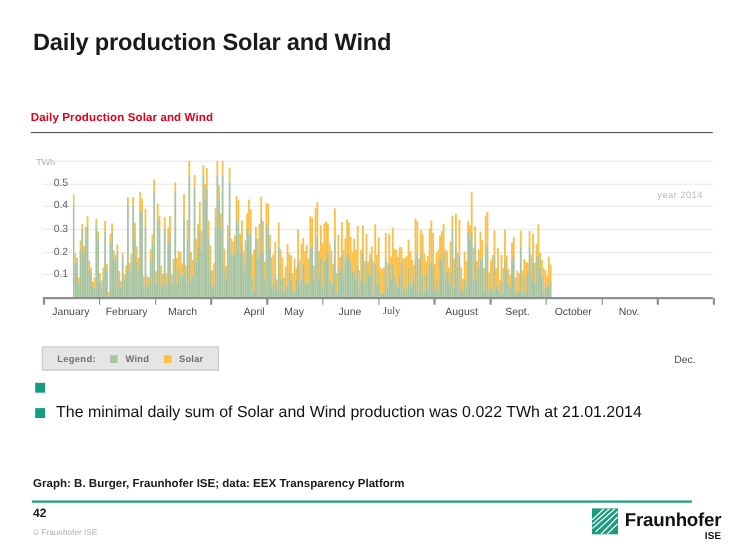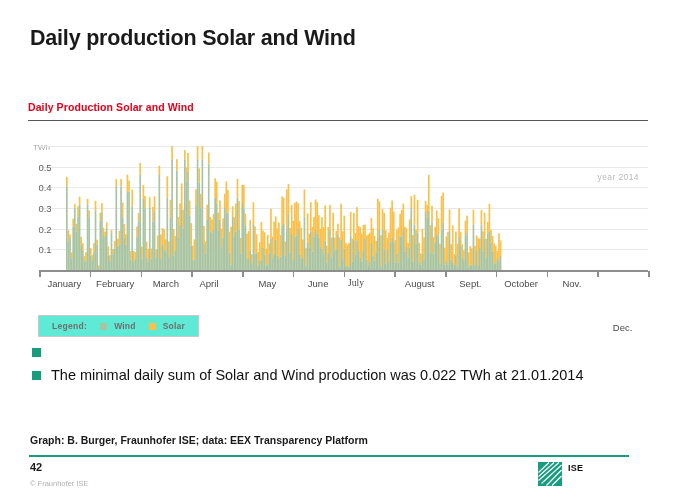--- a/index.html
+++ b/index.html
@@ -78,21 +78,21 @@
     position: absolute;
     left: 11px;
     right: 0;
     height: 0;
     border-top: 1px solid #e9e9e9;
   }
   .ytick-label {
     position: absolute;
     left: 0;
     width: 34px;
-    text-align: center;
+    text-align: right;
     font-size: 9.5px;
     color: #5f5f5f;
     transform: translateY(-50%);
   }
   #plot-area {
     position: absolute;
     left: 38px;
     top: 19px;
     width: 582px;
     height: 124px;
@@ -124,21 +124,21 @@
     white-space: nowrap;
   }
 
   
   #legend-box {
     position: absolute;
     left: 38px;
     top: 315px;
     height: 22px;
     border: 1px solid #c9c9c9;
-    background: #5eead4;
+    background: #e5e5e5;
     display: flex;
     align-items: center;
     padding: 0 13px;
     gap: 13px;
     box-sizing: border-box;
   }
   #legend-label {
     font-size: 8.5px;
     font-weight: bold;
     color: #6f6f6f;
@@ -846,21 +846,21 @@
         <div class="xtick" style="left: 315.5px;"></div>
         <div class="xtick" style="left: 366.25px;"></div>
         <div class="xtick" style="left: 417px;"></div>
         <div class="xtick" style="left: 467.75px;"></div>
         <div class="xtick" style="left: 518.5px;"></div>
         <div class="xtick" style="left: 569.25px;"></div>
         <div class="xtick" style="left: 620px;"></div>
         <div class="xlabel" style="left: 36.375px;">January</div>
         <div class="xlabel" style="left: 87.125px;">February</div>
         <div class="xlabel" style="left: 137.875px;">March</div>
-        <div class="xlabel" style="left: 181px;">April</div>
+        <div class="xlabel" style="left: 203px;">April</div>
         <div class="xlabel" style="left: 239.375px;">May</div>
         <div class="xlabel" style="left: 290.125px;">June</div>
         <div class="xlabel" style="left: 328px; font-family: Liberation Serif, serif;">July</div>
         <div class="xlabel" style="left: 391.625px;">August</div>
         <div class="xlabel" style="left: 442.375px;">Sept.</div>
         <div class="xlabel" style="left: 493.125px;">October</div>
         <div class="xlabel" style="left: 543.875px;">Nov.</div>
         <div class="xlabel" style="left: 594.625px; margin-top: 44px;">Dec.</div>
       </div>
   </div>
@@ -899,15 +899,16 @@
     <g stroke="#ffffff" stroke-width="1.15" fill="none">
       <path d="M0.5 10.5 L11 0.5"></path>
       <path d="M0.5 14.5 L16 0.5"></path>
       <path d="M0.5 18.5 L21 0.5"></path>
       <path d="M3.5 21.5 L23.5 3"></path>
       <path d="M8.5 23.5 L23.5 8"></path>
       <path d="M14 23.5 L23.5 14"></path>
     </g>
   </svg>
   <div id="logo-text-wrap">
+    <div id="logo-word">Fraunhofer</div>
     <div id="logo-sub">ISE</div>
   </div>
 </div>
 
 </body></html>

